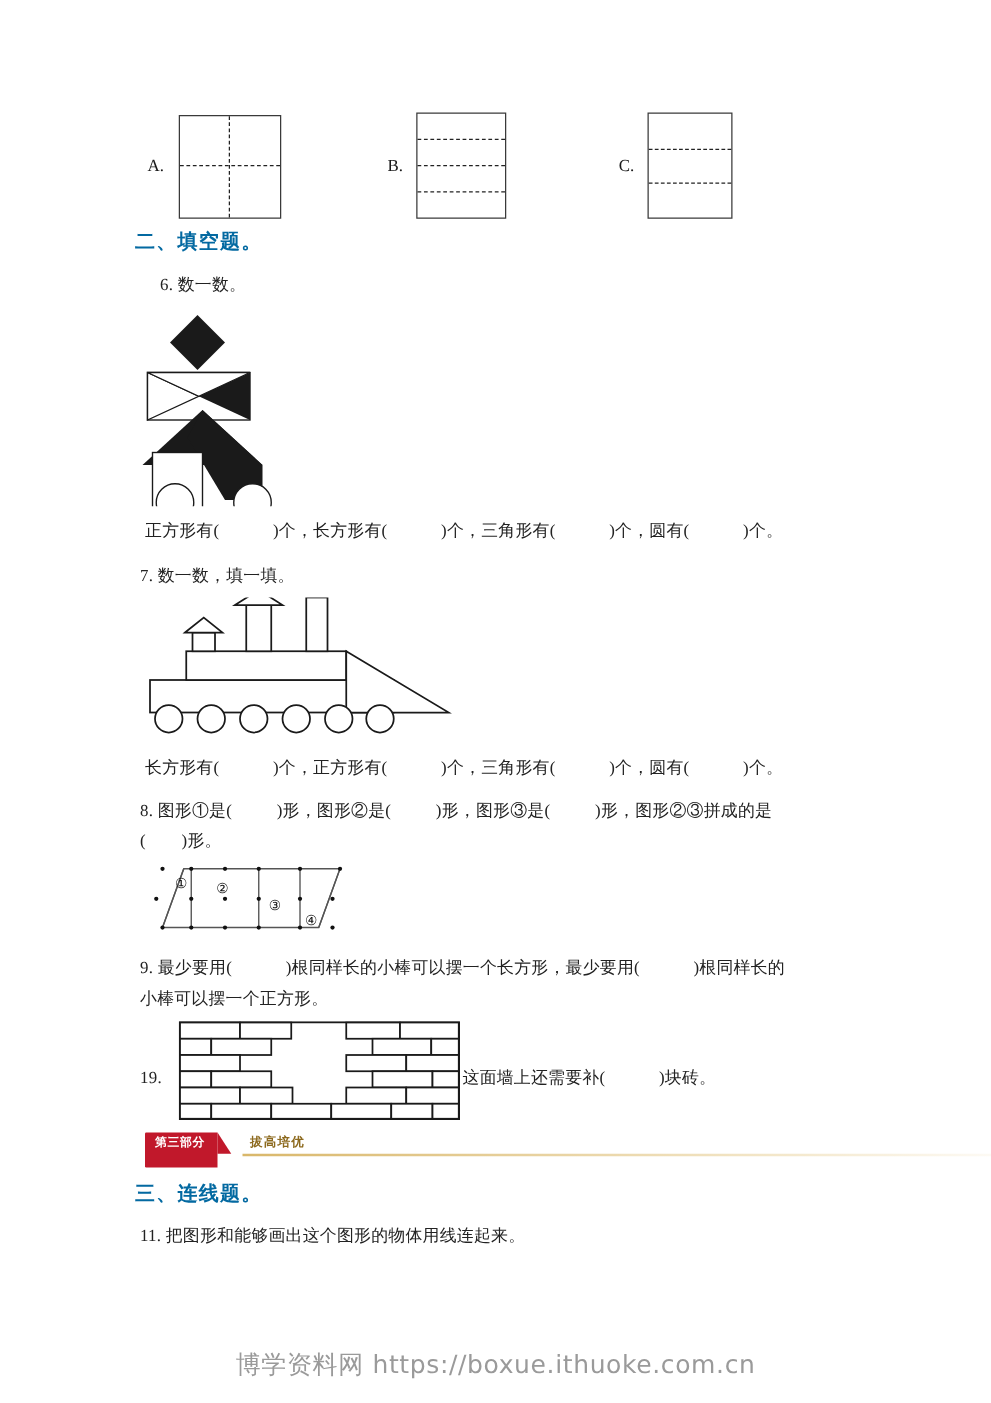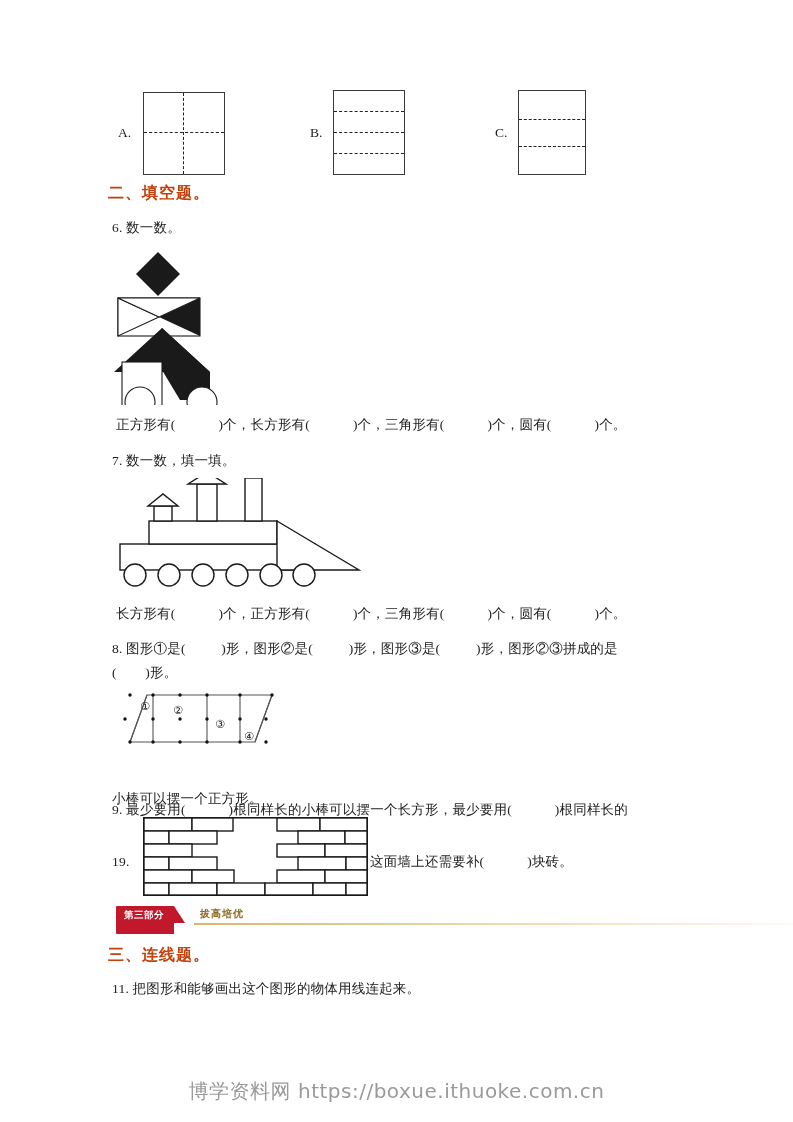--- a/index.html
+++ b/index.html
@@ -27,21 +27,21 @@
     line-height: 1.9;
     letter-spacing: .2px;
     color: #222;
     white-space: pre;
   }
   .section-head {
     font-family: "DejaVu Sans", "Liberation Sans", sans-serif;
     font-weight: bold;
     font-size: 16px;
     letter-spacing: 1px;
-    color: #c2410c;
+    color: #0369a1;
   }
   .abs { position: absolute; }
 
   
   .opt-label {
     position: absolute;
     font-size: 13.5px;
     font-family: "Liberation Serif", serif;
   }
   .opt-box {
@@ -147,21 +147,21 @@
 
     <span class="opt-label" style="left:495px;top:125px;">C.</span>
     <div class="opt-box" style="left:518px;top:90px;width:68px;height:85px;">
         <div class="dash-h" style="top:28px;"></div>
         <div class="dash-h" style="top:55px;"></div>
     </div>
   </div>
 
   <div class="section-head abs" style="left:108px;top:183px;">二、填空题。</div>
 
-  <div class="q-text abs" style="left:112px;top:215px;text-align:right;"><span>6.</span> <span>数一数。</span></div>
+  <div class="q-text abs" style="left:128px;top:215px;text-align:right;"><span>6.</span> <span>数一数。</span></div>
 
   <div class="abs" style="left:110px;top:250px;width:120px;height:155px;">
     <svg width="120" height="155" viewBox="0 0 120 155">
 
       <polygon points="48,2 70,24 48,46 26,24" fill="#1a1a1a"></polygon>
 
       <rect x="8" y="48" width="82" height="38" fill="#ffffff" stroke="#1a1a1a" stroke-width="1.1"></rect>
 
       <polygon points="8,48 49,67 8,86" fill="#ffffff" stroke="#1a1a1a" stroke-width="1.1"></polygon>
       <polygon points="49,67 90,48 90,86" fill="#1a1a1a"></polygon>
@@ -251,21 +251,21 @@
           <circle cx="146" cy="54" r="1.7"></circle>
       </g>
 
       <text x="20" y="22" font-size="11" font-family="DejaVu Sans, sans-serif" fill="#111">①</text>
       <text x="53" y="26" font-size="11" font-family="DejaVu Sans, sans-serif" fill="#111">②</text>
       <text x="95" y="40" font-size="11" font-family="DejaVu Sans, sans-serif" fill="#111">③</text>
       <text x="124" y="52" font-size="11" font-family="DejaVu Sans, sans-serif" fill="#111">④</text>
     </svg>
   </div>
 
-  <div class="q-text abs" style="left:112px;top:761px;margin-top:36px;"><span>9.</span> <span>最少要用(            )根同样长的小棒可以摆一个长方形，最少要用(            )根同样长的</span></div>
+  <div class="q-text abs" style="left:112px;top:761px;"><span>9.</span> <span>最少要用(            )根同样长的小棒可以摆一个长方形，最少要用(            )根同样长的</span></div>
   <div class="q-text abs" style="left:112px;top:786px;">小棒可以摆一个正方形。</div>
 
   <div class="q-text abs" style="left:112px;top:849px;">19.</div>
 
   <div class="abs" style="left:143px;top:817px;width:225px;height:79px;">
     <svg width="225" height="79" viewBox="0 0 225 79">
       <rect x="0.8" y="0.8" width="223.4" height="77.4" fill="#ffffff" stroke="#1a1a1a" stroke-width="1.6"></rect>
       <g stroke="#1a1a1a" stroke-width="1.4" fill="#ffffff">
 
         <rect x="1" y="1" width="48" height="13"></rect>

